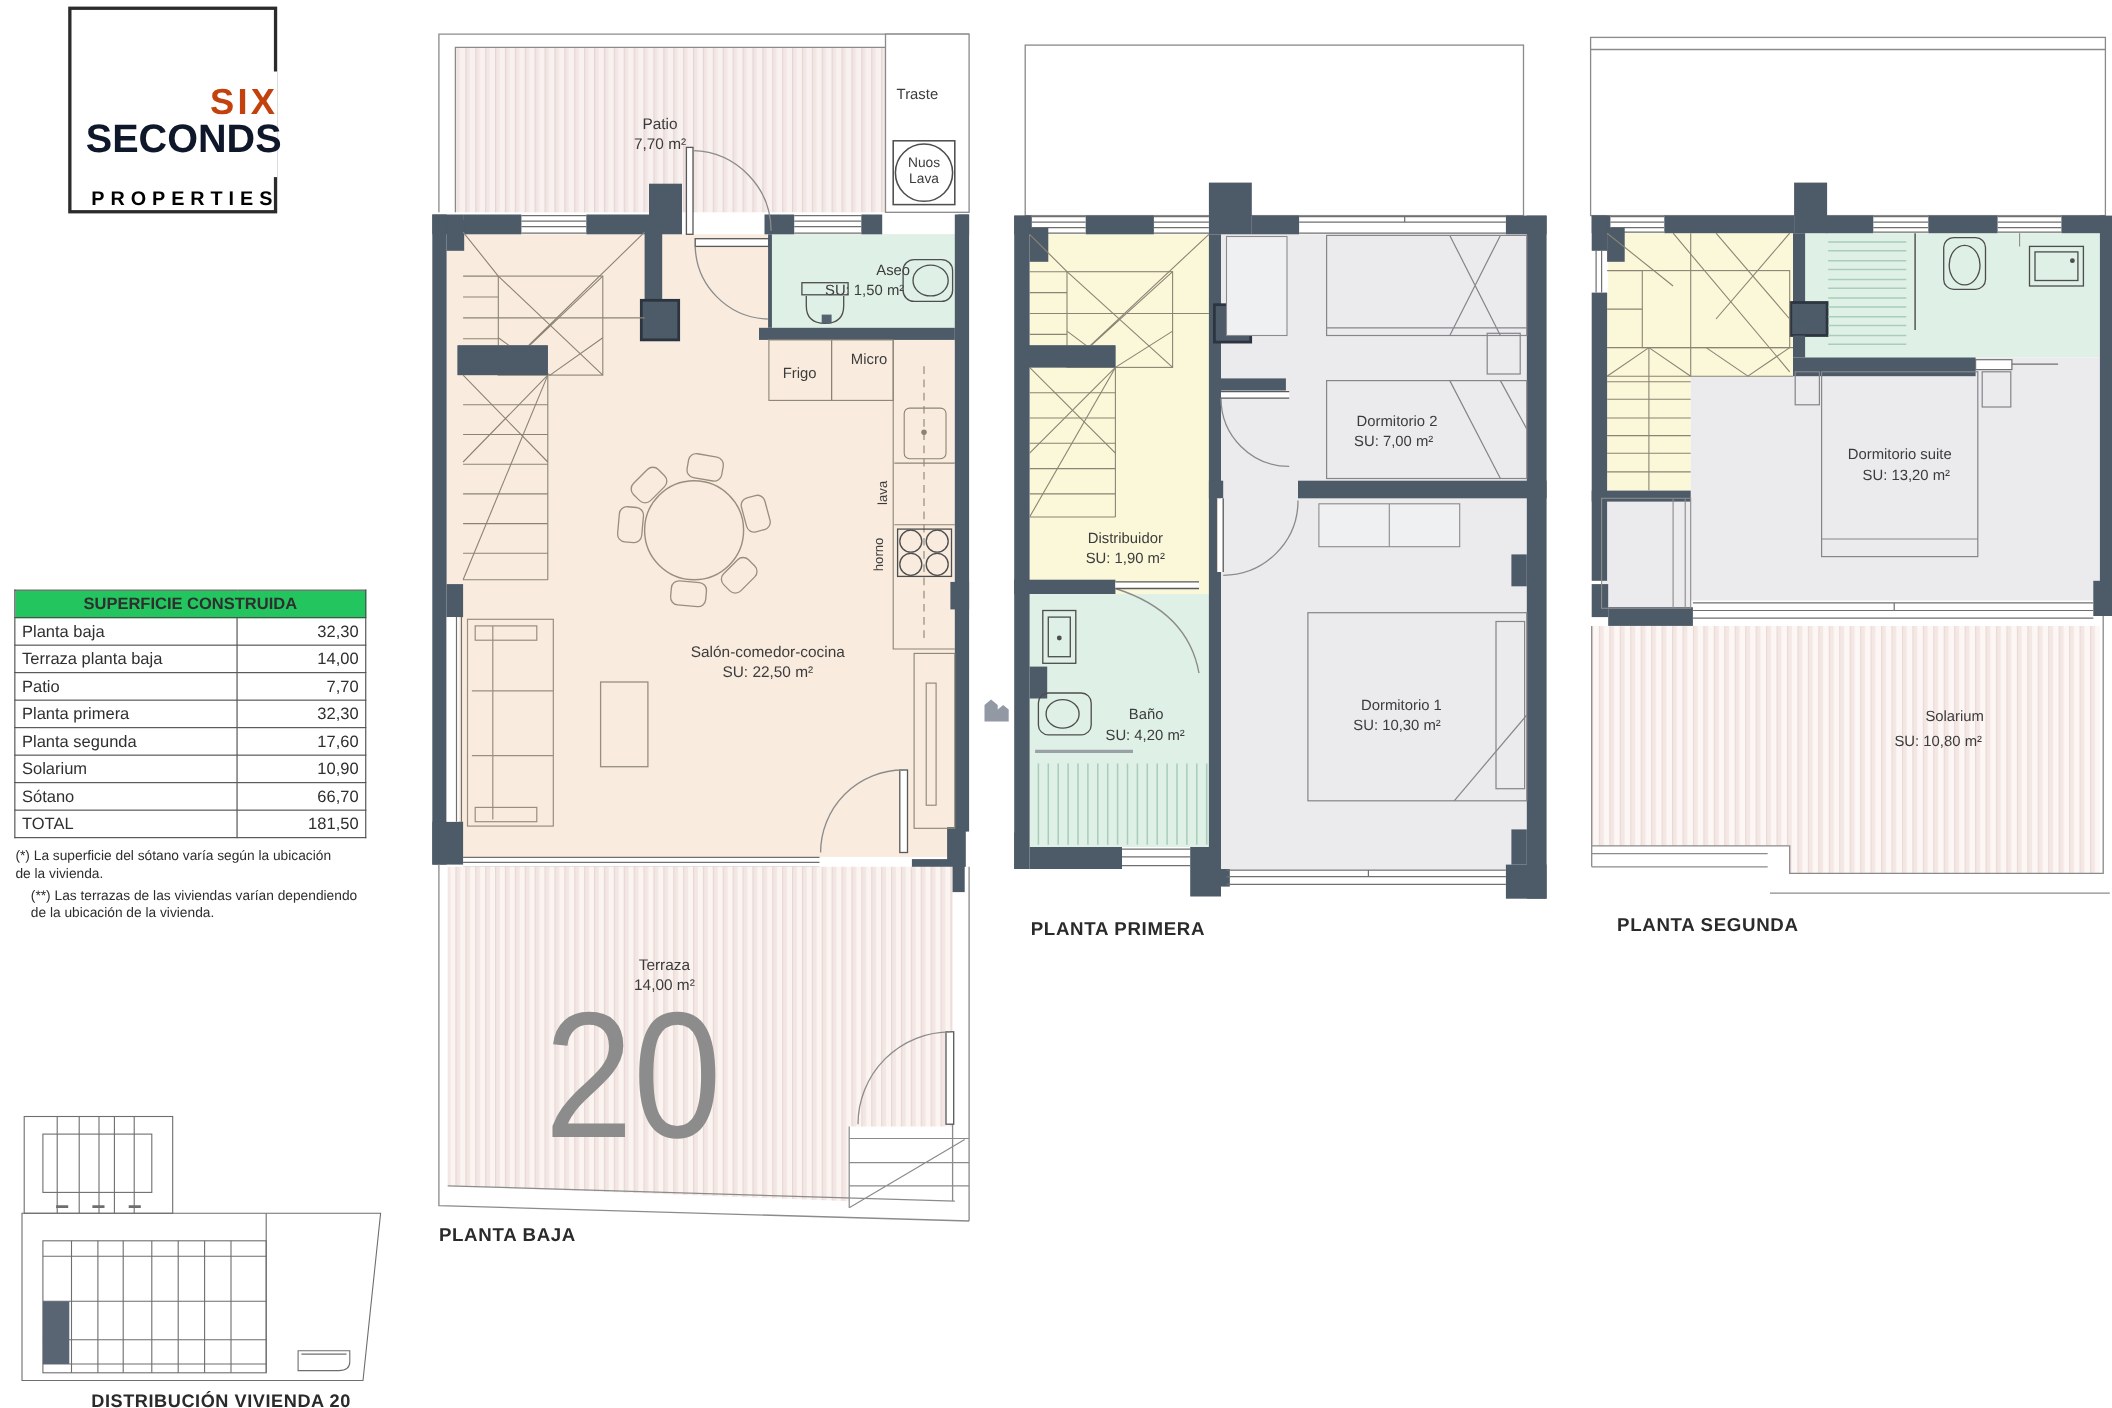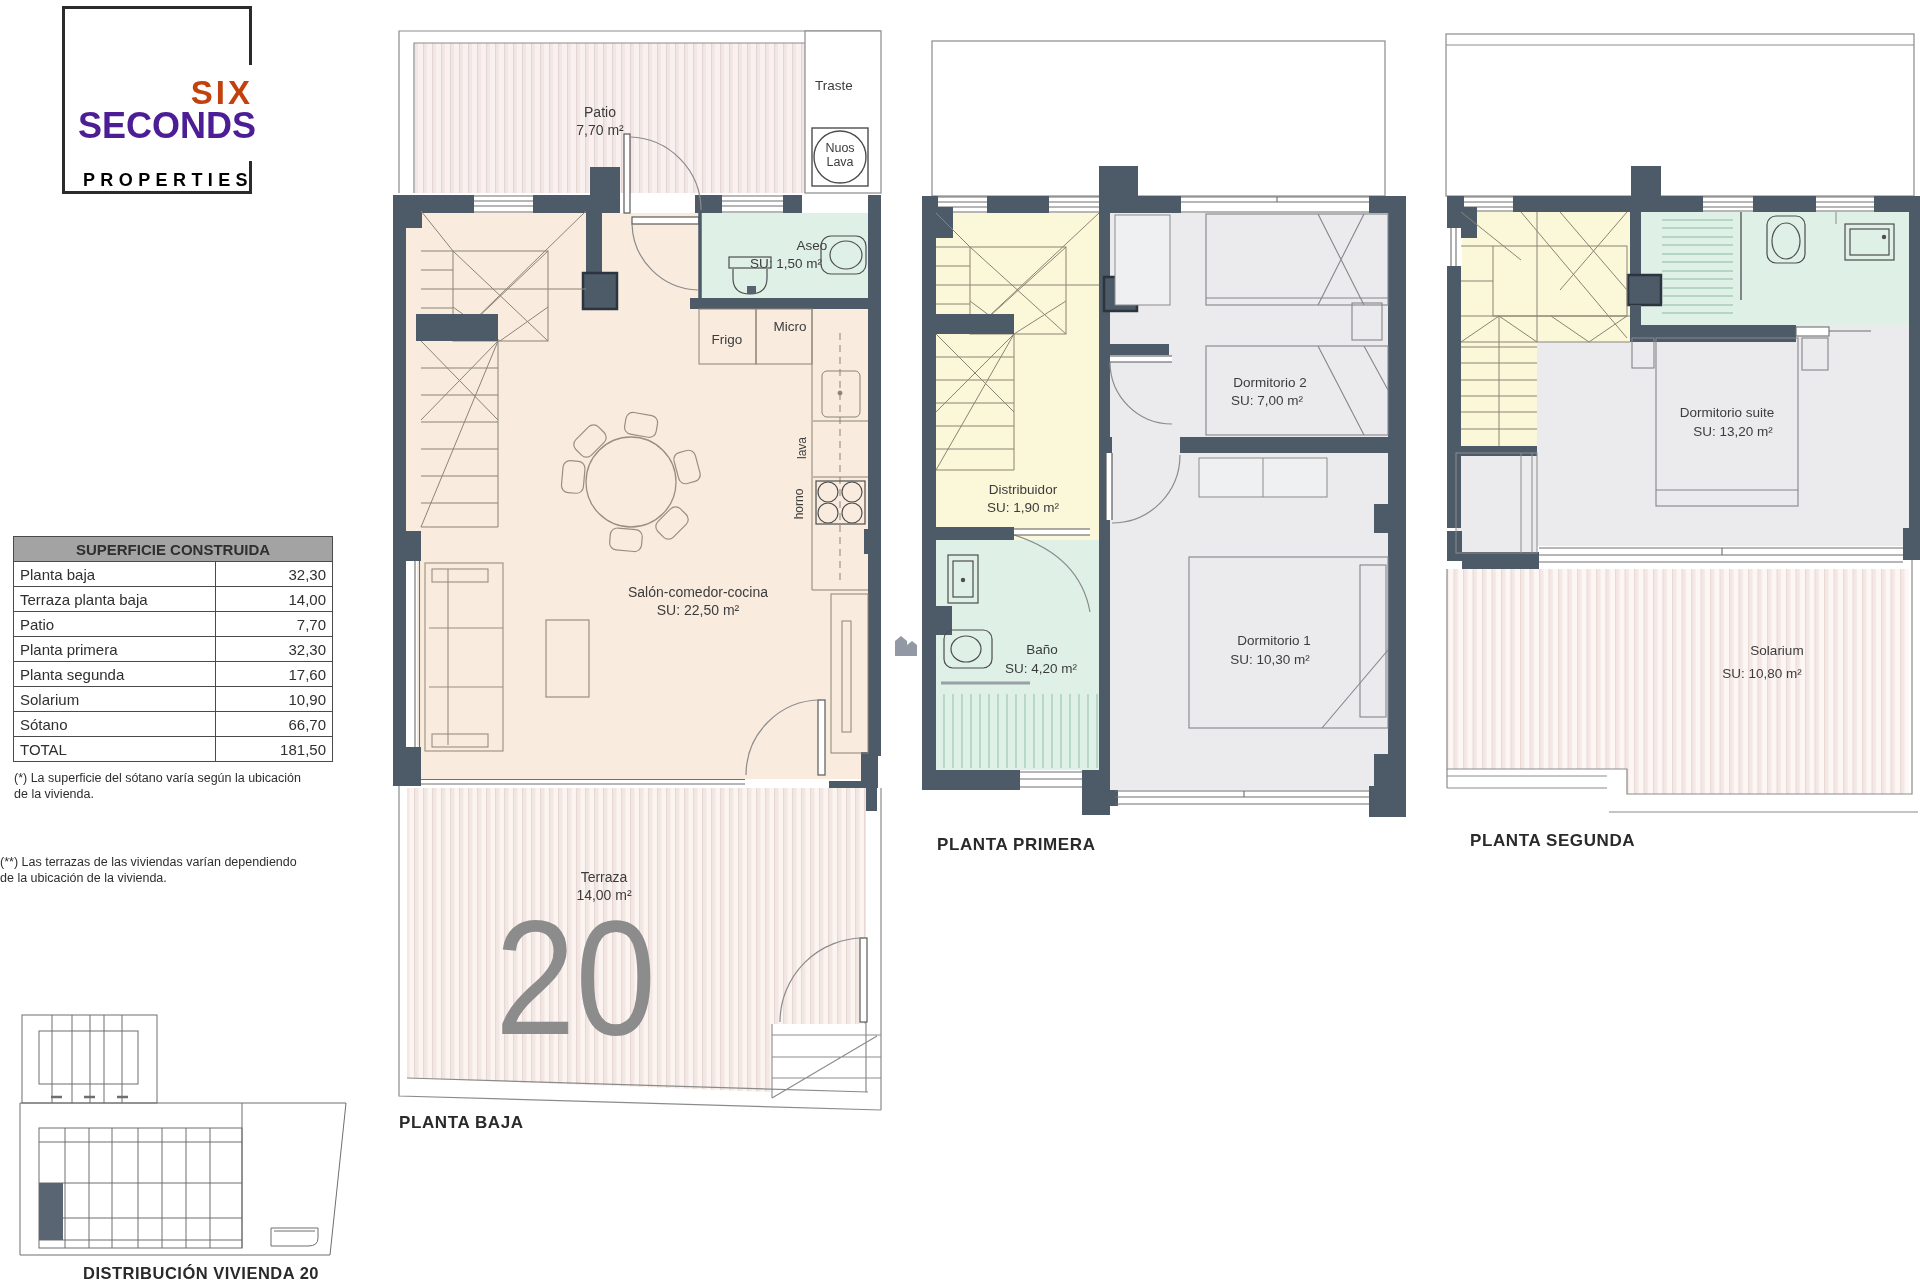--- a/index.html
+++ b/index.html
@@ -4,28 +4,28 @@
 <style>
   html,body{margin:0;padding:0;background:#ffffff;}
   #page{position:relative;width:1920px;height:1280px;background:#ffffff;overflow:hidden;
         font-family:"Liberation Sans", sans-serif;}
   .abs{position:absolute;}
   
   #logo{left:62px;top:6px;width:184px;height:182px;border:3px solid #2b2b2b;}
   #logo .cover{position:absolute;background:#fff;}
   #logo .six{position:absolute;right:-4px;top:67px;color:#c2410c;font-weight:bold;
              font-size:33px;letter-spacing:3px;line-height:1;}
-  #logo .seconds{position:absolute;right:-7px;top:99px;color:#4c1d95;font-weight:bold;
+  #logo .seconds{position:absolute;right:-7px;top:99px;color:#0f172a;font-weight:bold;
              font-size:36px;letter-spacing:0px;line-height:1;}
   #logo .props{position:absolute;right:-4px;top:162px;color:#000000;font-weight:bold;
              font-size:18px;letter-spacing:5.4px;line-height:1;}
   
   #sup{left:13px;top:536px;width:320px;border-collapse:collapse;font-size:15px;color:#2f2f2f;}
   #sup th,#sup td{border:1px solid #4a4a4a;padding:0 6px;height:24px;font-weight:normal;text-align:left;}
-  #sup th{background:#a3a3a3;font-weight:bold;text-align:center;font-size:15px;height:24px;}
+  #sup th{background:#22c55e;font-weight:bold;text-align:center;font-size:15px;height:24px;}
   #sup td.v{text-align:right;width:104px;}
   .note{position:absolute;font-size:12.5px;color:#2e2e2e;line-height:16px;}
 </style>
 </head>
 <body>
 <div id="page">
 
 <div id="logo" class="abs">
   <div class="cover" style="right:-3px;top:56px;width:9px;height:96px;"></div>
 
@@ -71,21 +71,21 @@
         </tr>
   <tr>
           <td>TOTAL</td>
           <td class="v">181,50</td>
         </tr>
 </tbody>
     </table>
 
 <div class="note" style="left:14px;top:770px;width:310px;">(*) La superficie del sótano varía según la ubicación<br>de la vivienda.</div>
 
-<div class="note" style="left:0;top:806px;width:320px;margin-top:48px;">(**) Las terrazas de las viviendas varían dependiendo<br>de la ubicación de la vivienda.</div>
+<div class="note" style="left:28px;top:806px;width:320px;">(**) Las terrazas de las viviendas varían dependiendo<br>de la ubicación de la vivienda.</div>
 
 <svg class="abs" style="left:0;top:0" width="1920" height="1280" viewBox="0 0 1920 1280">
 <defs>
   <pattern id="patioStripe" patternUnits="userSpaceOnUse" width="9" height="8">
     <rect width="9" height="8" fill="#f9f1ef"></rect>
           <rect width="4" height="8" fill="#f2e7e5"></rect>
           <rect width="1.1" height="8" fill="#e4d6d3"></rect>
   </pattern>
   <pattern id="terStripe" patternUnits="userSpaceOnUse" width="9" height="8">
     <rect width="9" height="8" fill="#fbf4f1"></rect>

